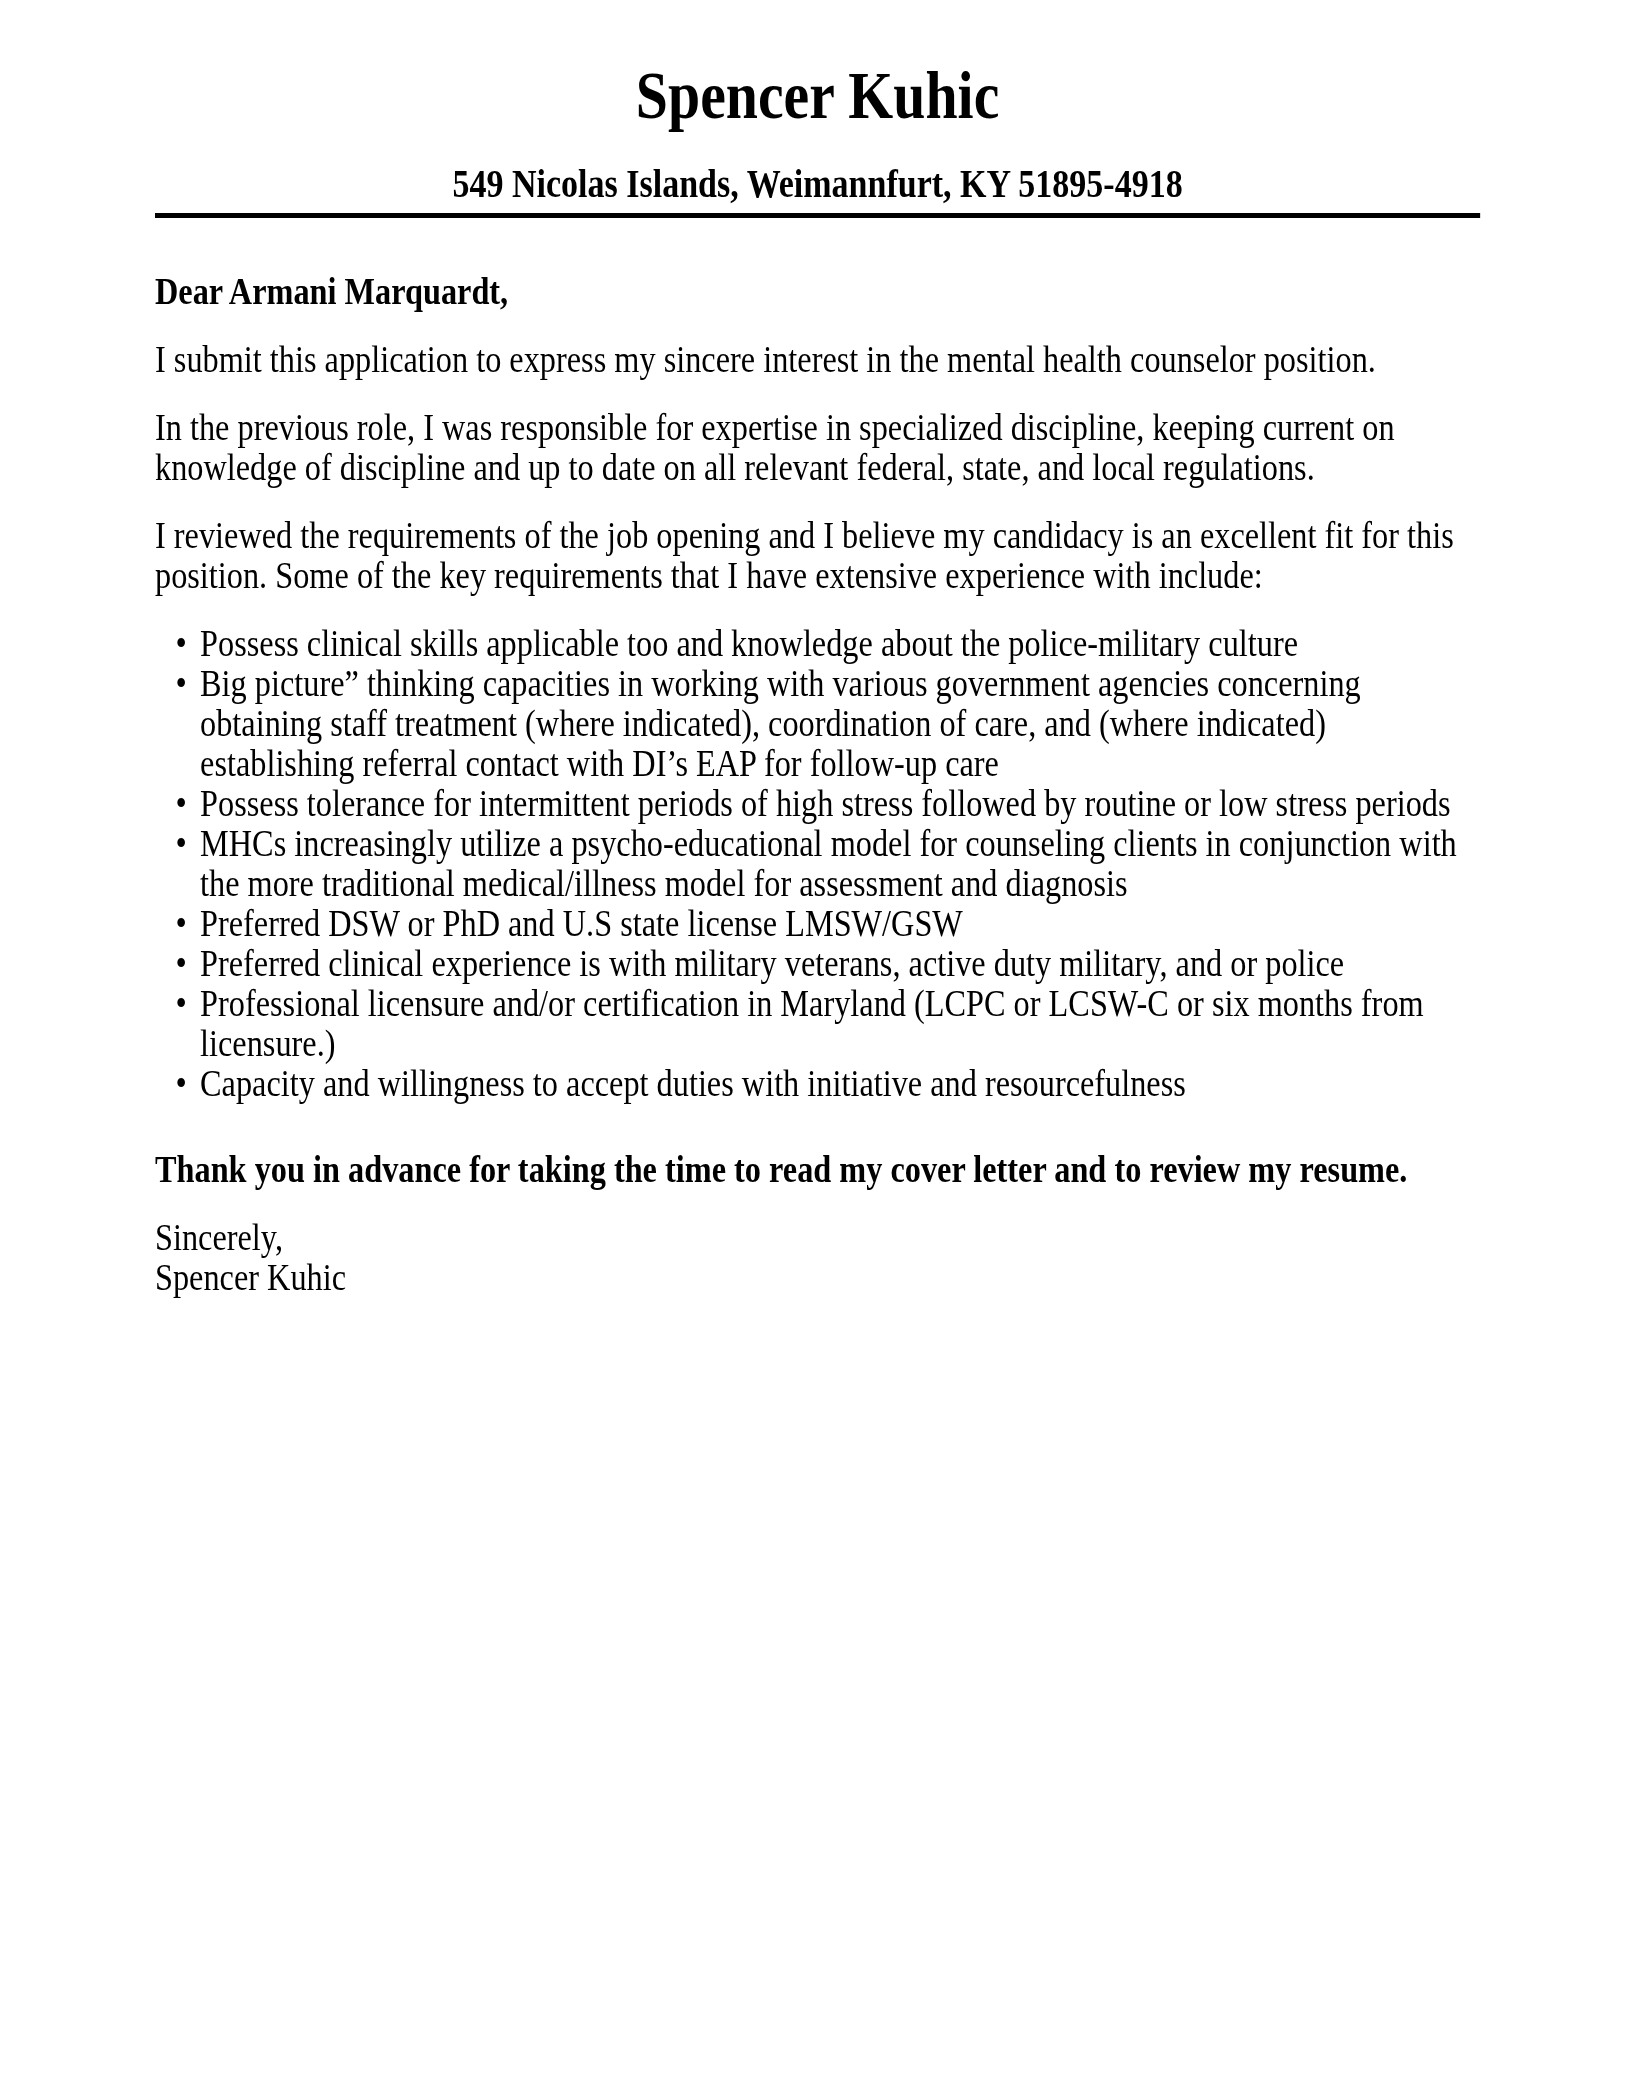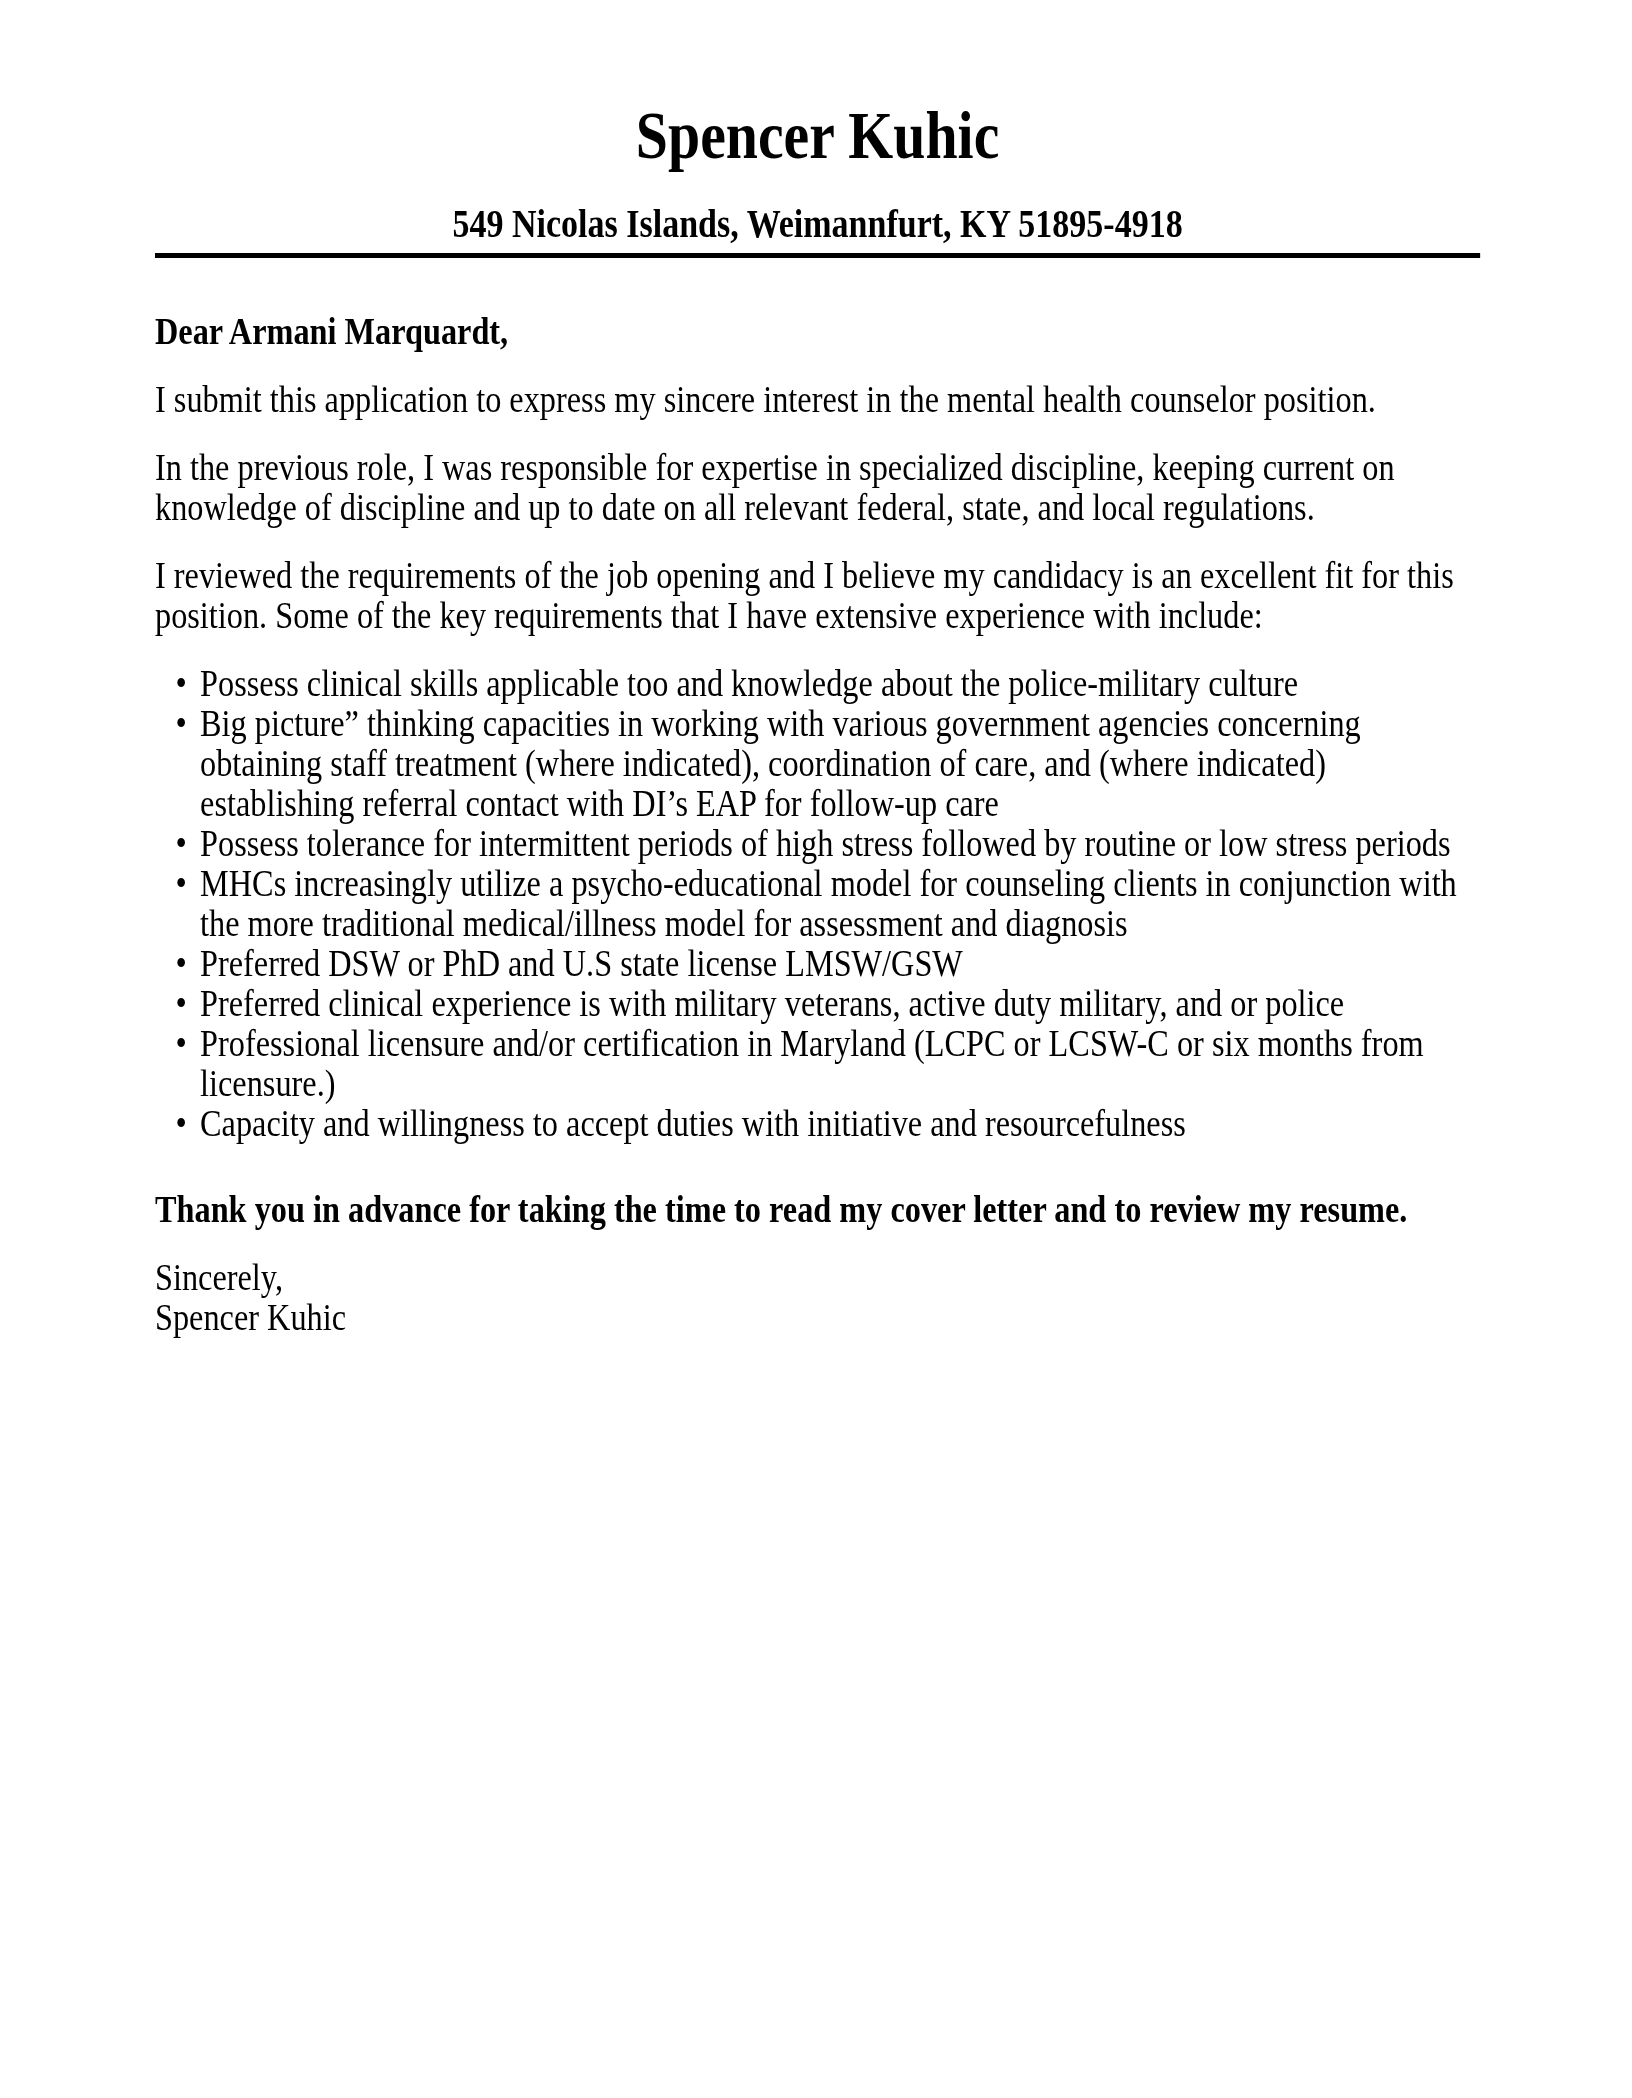--- a/index.html
+++ b/index.html
@@ -10,21 +10,20 @@
   body {
     width: 1632px;
     height: 2098px;
     position: relative;
     overflow: hidden;
   }
   .page {
     position: absolute;
     inset: 0;
     background: #ffffff;
-    margin-top: 40px;
   }
   
   .doc {
     position: absolute;
     left: 155px;
     top: 0;
     width: 1559px;
     transform: scaleX(0.85);
     transform-origin: top left;
     font-family: "Liberation Serif", "DejaVu Serif", serif;

